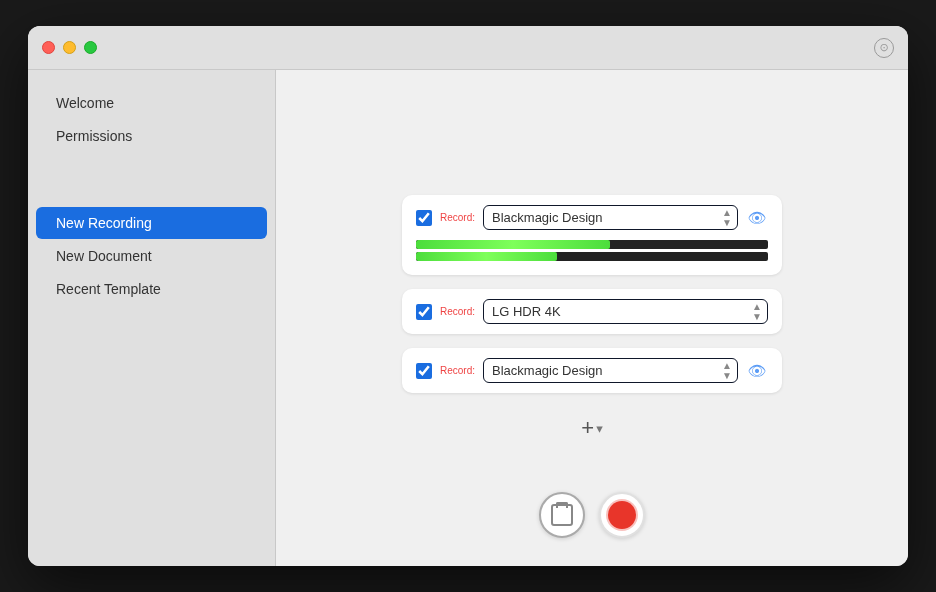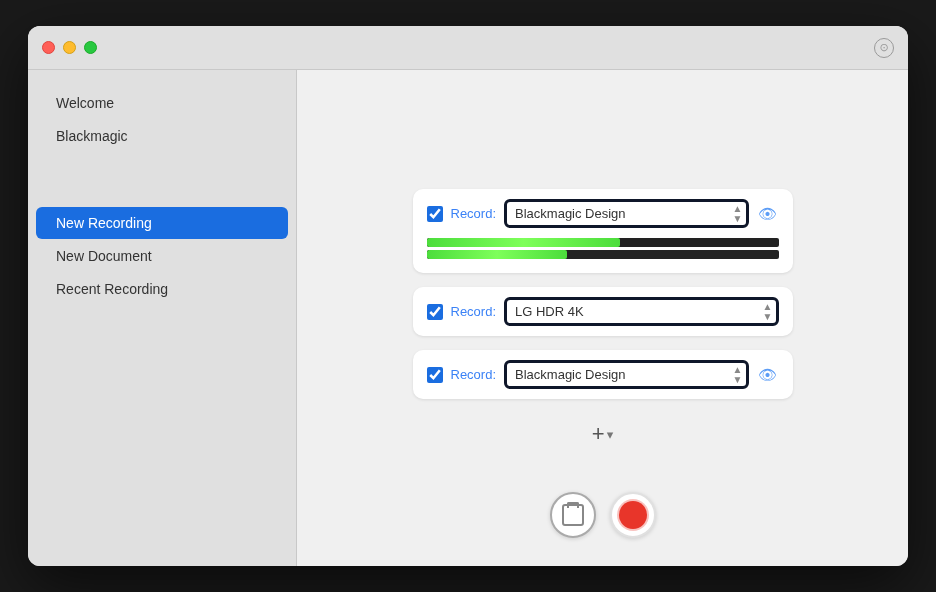--- a/index.html
+++ b/index.html
@@ -65,21 +65,21 @@
       font-size: 11px;
     }
 
     .content {
       display: flex;
       flex: 1;
       overflow: hidden;
     }
 
     .sidebar {
-      width: 269px;
+      width: 248px;
       background: #e0e0e0;
       padding: 16px 0;
       flex-shrink: 0;
       border-right: 1px solid #c8c8c8;
     }
 
     .sidebar-item {
       padding: 8px 20px;
       font-size: 14px;
       color: #333;
@@ -138,33 +138,33 @@
     }
 
     .checkbox {
       width: 16px;
       height: 16px;
       accent-color: #1a6de0;
       cursor: pointer;
     }
 
     .record-label {
-      font-size: 13px;
-      color: #3b82f6;
+      font-size: 10px;
+      color: #ef4444;
       white-space: nowrap;
     }
 
     .select-wrapper {
       flex: 1;
       position: relative;
     }
 
     .select-wrapper select {
       width: 100%;
-      border: 3px solid #0f172a;
+      border: 1px solid #0f172a;
       border-radius: 6px;
       padding: 4px 28px 4px 8px;
       font-size: 13px;
       color: #333;
       background: white;
       appearance: none;
       cursor: pointer;
     }
 
     .select-arrows {
@@ -312,31 +312,31 @@
     </div>
   </div>
 
   <div class="content">
 
     <div class="sidebar">
       <div class="sidebar-item">
         <span>Welcome</span>
       </div>
       <div class="sidebar-item">
-        <span>Blackmagic</span>
+        <span>Permissions</span>
       </div>
       <div class="sidebar-divider"></div>
       <div class="sidebar-item active">
         <span>New Recording</span>
       </div>
       <div class="sidebar-item">
         <span>New Document</span>
       </div>
       <div class="sidebar-item">
-        <span>Recent Recording</span>
+        <span>Recent Template</span>
       </div>
       <div class="sidebar-divider"></div>
     </div>
 
     <div class="main">
       <div class="records-container">
 
         <div class="record-row with-meter">
           <div class="record-row-top">
             <input type="checkbox" class="checkbox" checked="" style="">

